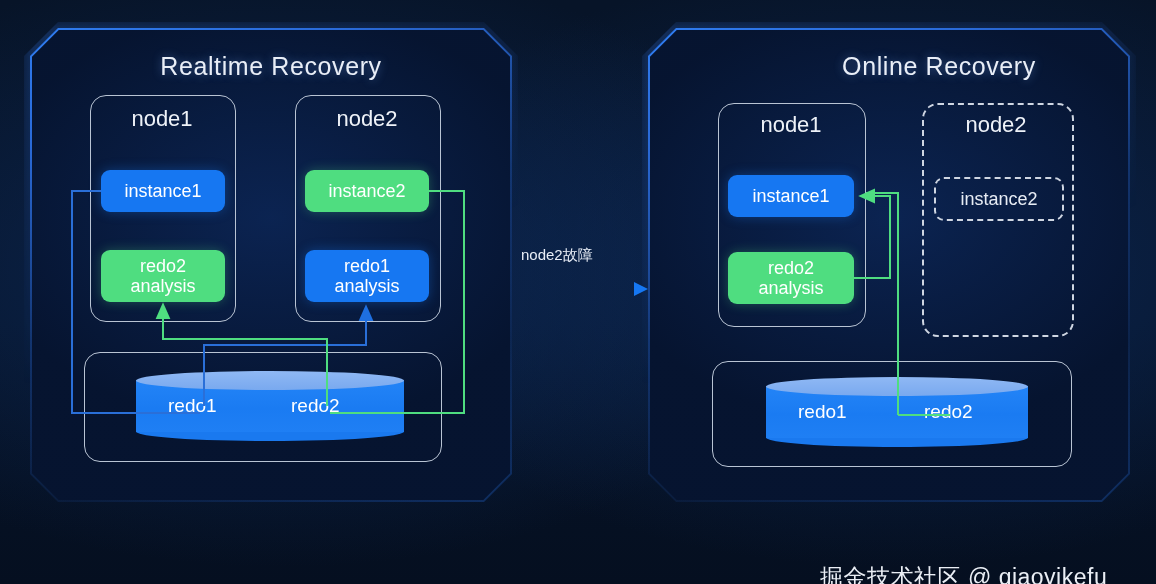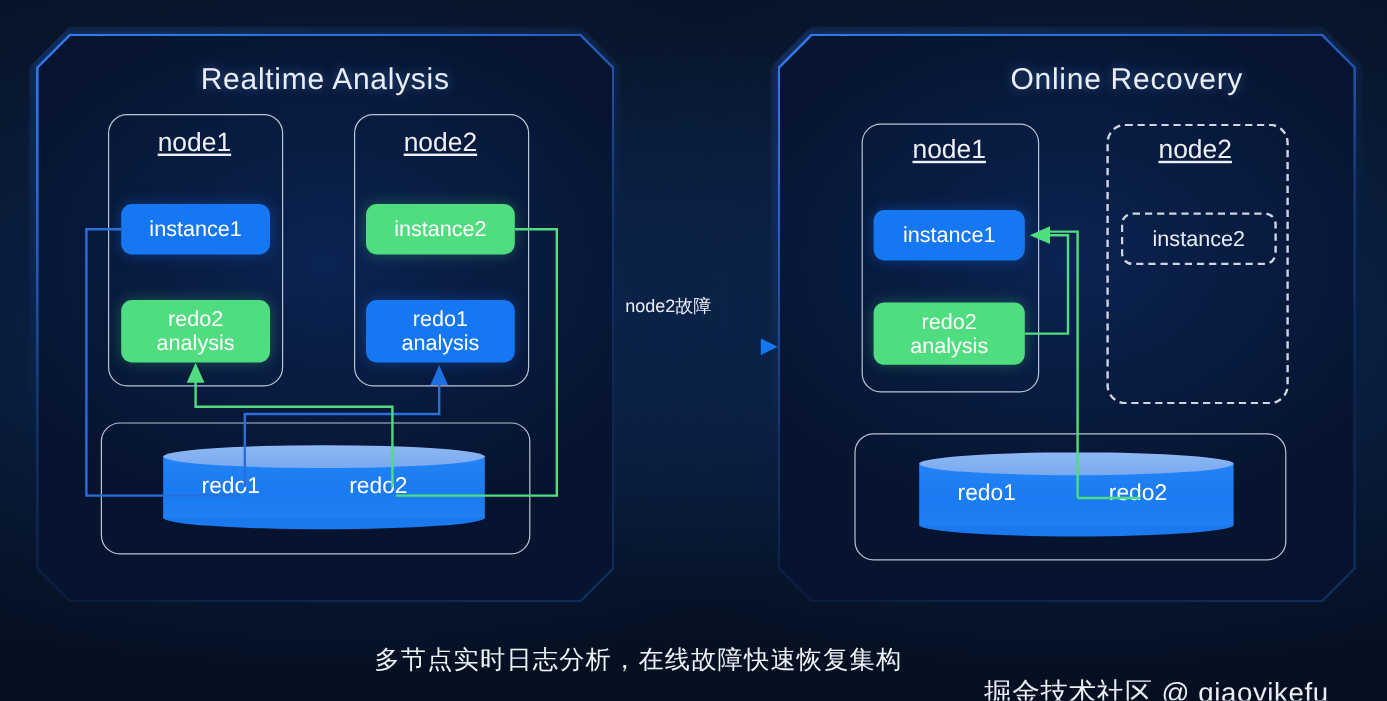--- a/index.html
+++ b/index.html
@@ -38,21 +38,21 @@
   }
   .panel-title{
     position:absolute;left:0;right:0;text-align:center;
     color:#e9eef7;font-size:25px;letter-spacing:.6px;
     text-shadow:0 0 10px rgba(120,170,255,.45);
   }
 
   
   .rbox{position:absolute;border:1.6px solid #b9c4d4;border-radius:16px;background:transparent;}
   .rbox.dashed{border-style:dashed;border-color:#cfd6e2;border-width:2px;}
-  .rbox-title{position:absolute;left:0;right:0;text-align:center;color:#eef2f8;font-size:22px;text-decoration:underline;}
+  .rbox-title{position:absolute;left:0;right:0;text-align:center;color:#eef2f8;font-size:22px;}
 
   
   .chip{position:absolute;border-radius:9px;display:flex;align-items:center;justify-content:center;
         text-align:center;line-height:1.12;font-size:18px;color:#fff;}
   .chip.blue{background:#1677f2;box-shadow:0 0 12px rgba(22,119,242,.35);}
   .chip.green{background:#4fdd80;box-shadow:0 0 12px rgba(79,221,128,.3);}
   .chip.ghost{background:transparent;border:2px dashed #cfd6e2;border-radius:10px;color:#e7ecf4;box-shadow:none;}
 
   
   .cyl{position:absolute;}
@@ -70,21 +70,21 @@
 </head>
 <body>
 
 <div id="stage">
 
   <div class="panel" style="left:30px;top:28px;width:482px;height:474px;">
     <div class="glow"></div>
     <div class="edge"></div>
     <div class="inner"></div>
   </div>
-  <div class="panel-title" style="top:52px;left:30px;width:482px;">Realtime Analysis</div>
+  <div class="panel-title" style="top:52px;left:30px;width:482px;">Realtime Recovery</div>
 
   <div class="rbox" style="left:90px;top:95px;width:144px;height:225px;"></div>
   <div class="rbox-title" style="left:90px;top:106px;width:144px;">node1</div>
   <div class="chip blue" style="left:101px;top:170px;width:124px;height:42px;">
     <span>instance1</span>
   </div>
   <div class="chip green" style="left:101px;top:250px;width:124px;height:52px;flex-direction:column;">
     <span>redo2</span>
     <span>analysis</span>
   </div>
@@ -180,16 +180,15 @@
     </g>
 
     <g>
       <path d="M898,415 L898,193 L866,193" fill="none" stroke="#4fdd80" stroke-width="2"></path>
       <path d="M898,415 L950,415" fill="none" stroke="#4fdd80" stroke-width="2"></path>
     </g>
   </svg>
 
   <div class="mid-label" style="left:521px;top:246px;">node2故障</div>
 
-  <div class="caption" style="left:312px;top:536px;">多节点实时日志分析，在线故障快速恢复集构</div>
   <div class="watermark" style="left:820px;top:562px;">掘金技术社区 @ qiaoyikefu</div>
 
 </div>
 
 </body></html>

